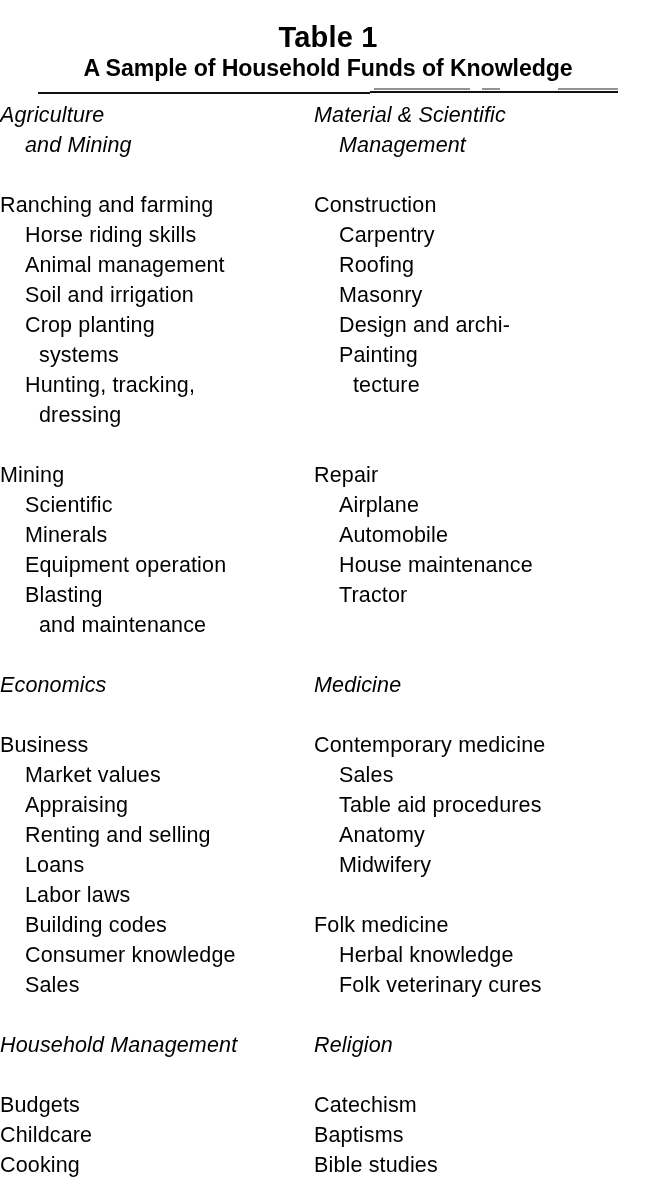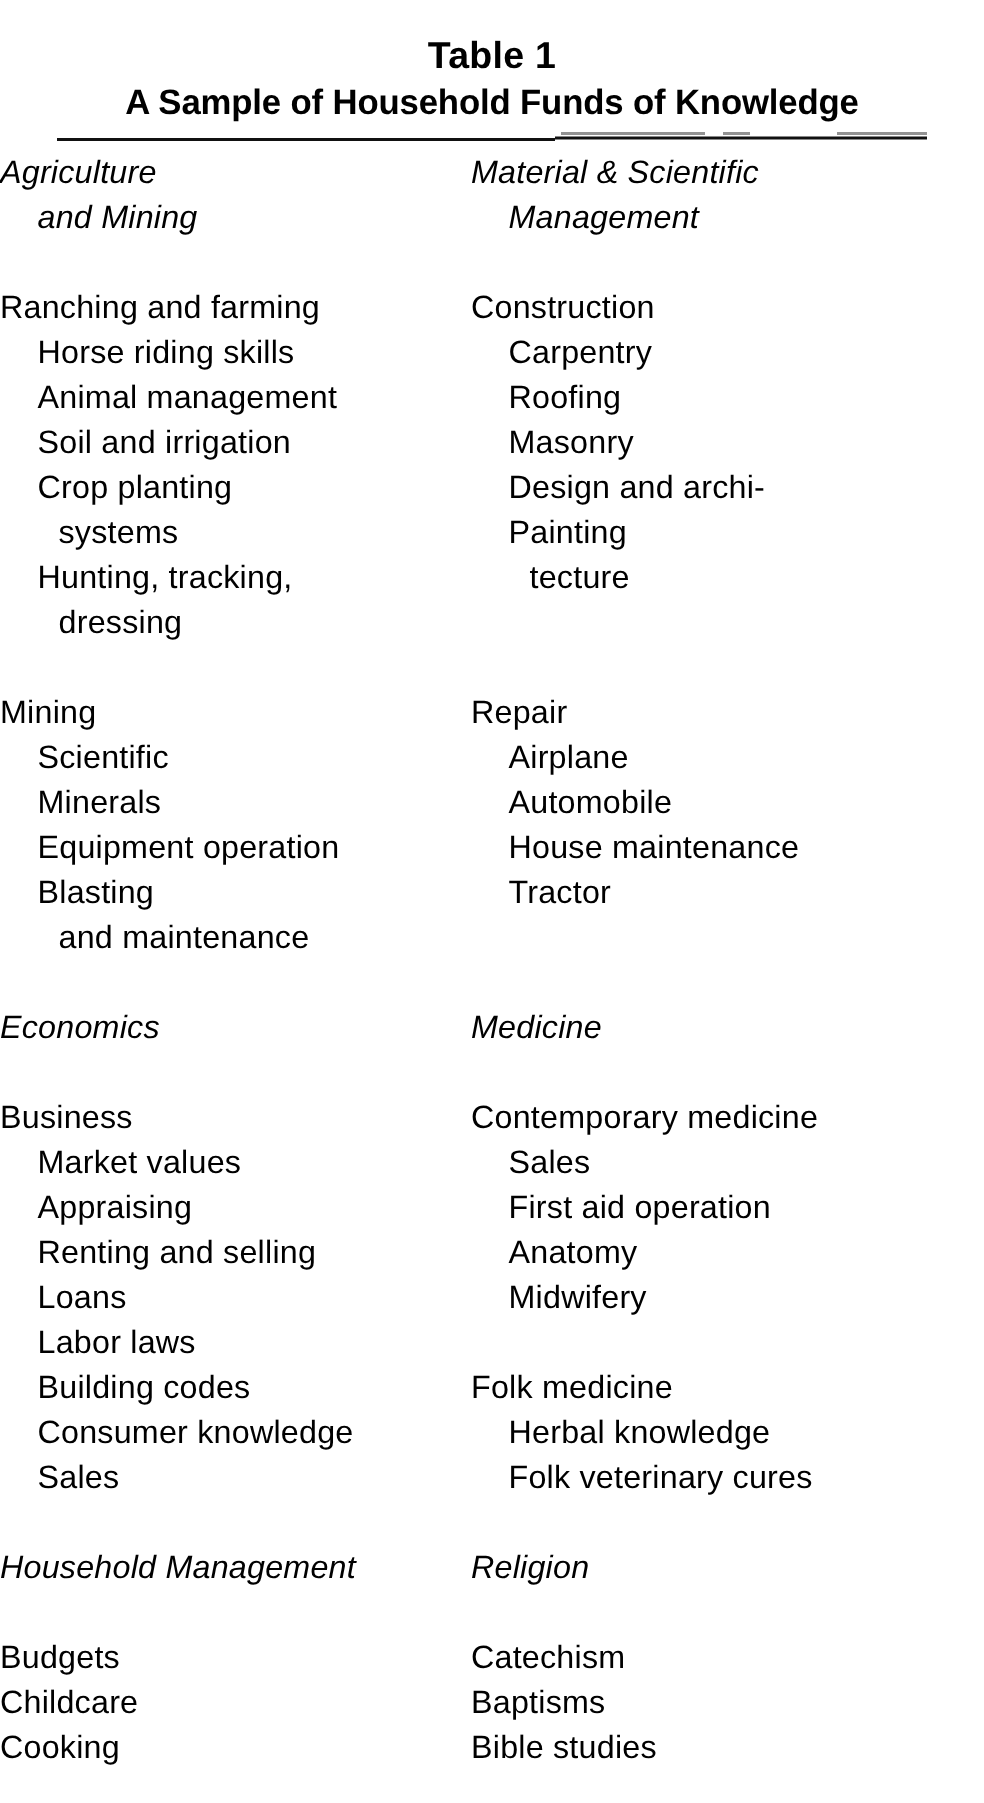--- a/index.html
+++ b/index.html
@@ -24,21 +24,21 @@
     box-sizing: border-box;
     padding: 0;
   }
 
   
   .title-block {
     text-align: center;
     padding-top: 22px;
   }
   .table-number {
-    font-size: 25px;
+    font-size: 29px;
     font-weight: bold;
     letter-spacing: 0.2px;
     line-height: 30px;
   }
   .table-caption {
     font-size: 23.5px;
     font-weight: bold;
     line-height: 32px;
     letter-spacing: -0.1px;
     transform: scaleX(0.985);
@@ -152,21 +152,21 @@
       <div class="row"><div class="cell left"><span class="txt lv1">Scientific</span></div><div class="cell right"><span class="txt lv1">Airplane</span></div></div>
       <div class="row"><div class="cell left"><span class="txt lv1">Minerals</span></div><div class="cell right"><span class="txt lv1">Automobile</span></div></div>
       <div class="row"><div class="cell left"><span class="txt lv1">Equipment operation</span></div><div class="cell right"><span class="txt lv1">House maintenance</span></div></div>
       <div class="row"><div class="cell left"><span class="txt lv1">Blasting</span></div><div class="cell right"><span class="txt lv1">Tractor</span></div></div>
       <div class="row gap-right"><div class="cell left"><span class="txt lv2">and maintenance</span></div><div class="cell right"></div></div>
       <div class="row gap-left gap-right"><div class="cell left"></div><div class="cell right"></div></div>
       <div class="row"><div class="cell left"><span class="txt lv0 hdr">Economics</span></div><div class="cell right"><span class="txt lv0 hdr">Medicine</span></div></div>
       <div class="row gap-left gap-right"><div class="cell left"></div><div class="cell right"></div></div>
       <div class="row"><div class="cell left"><span class="txt lv0">Business</span></div><div class="cell right"><span class="txt lv0">Contemporary medicine</span></div></div>
       <div class="row"><div class="cell left"><span class="txt lv1">Market values</span></div><div class="cell right"><span class="txt lv1">Sales</span></div></div>
-      <div class="row"><div class="cell left"><span class="txt lv1">Appraising</span></div><div class="cell right"><span class="txt lv1">First aid operation</span></div></div>
+      <div class="row"><div class="cell left"><span class="txt lv1">Appraising</span></div><div class="cell right"><span class="txt lv1">Table aid procedures</span></div></div>
       <div class="row"><div class="cell left"><span class="txt lv1">Renting and selling</span></div><div class="cell right"><span class="txt lv1">Anatomy</span></div></div>
       <div class="row"><div class="cell left"><span class="txt lv1">Loans</span></div><div class="cell right"><span class="txt lv1">Midwifery</span></div></div>
       <div class="row gap-right"><div class="cell left"><span class="txt lv1">Labor laws</span></div><div class="cell right"></div></div>
       <div class="row"><div class="cell left"><span class="txt lv1">Building codes</span></div><div class="cell right"><span class="txt lv0">Folk medicine</span></div></div>
       <div class="row"><div class="cell left"><span class="txt lv1">Consumer knowledge</span></div><div class="cell right"><span class="txt lv1">Herbal knowledge</span></div></div>
       <div class="row"><div class="cell left"><span class="txt lv1">Sales</span></div><div class="cell right"><span class="txt lv1">Folk veterinary cures</span></div></div>
       <div class="row gap-left gap-right"><div class="cell left"></div><div class="cell right"></div></div>
       <div class="row"><div class="cell left"><span class="txt lv0 hdr">Household Management</span></div><div class="cell right"><span class="txt lv0 hdr">Religion</span></div></div>
       <div class="row gap-left gap-right"><div class="cell left"></div><div class="cell right"></div></div>
       <div class="row"><div class="cell left"><span class="txt lv0">Budgets</span></div><div class="cell right"><span class="txt lv0">Catechism</span></div></div>

